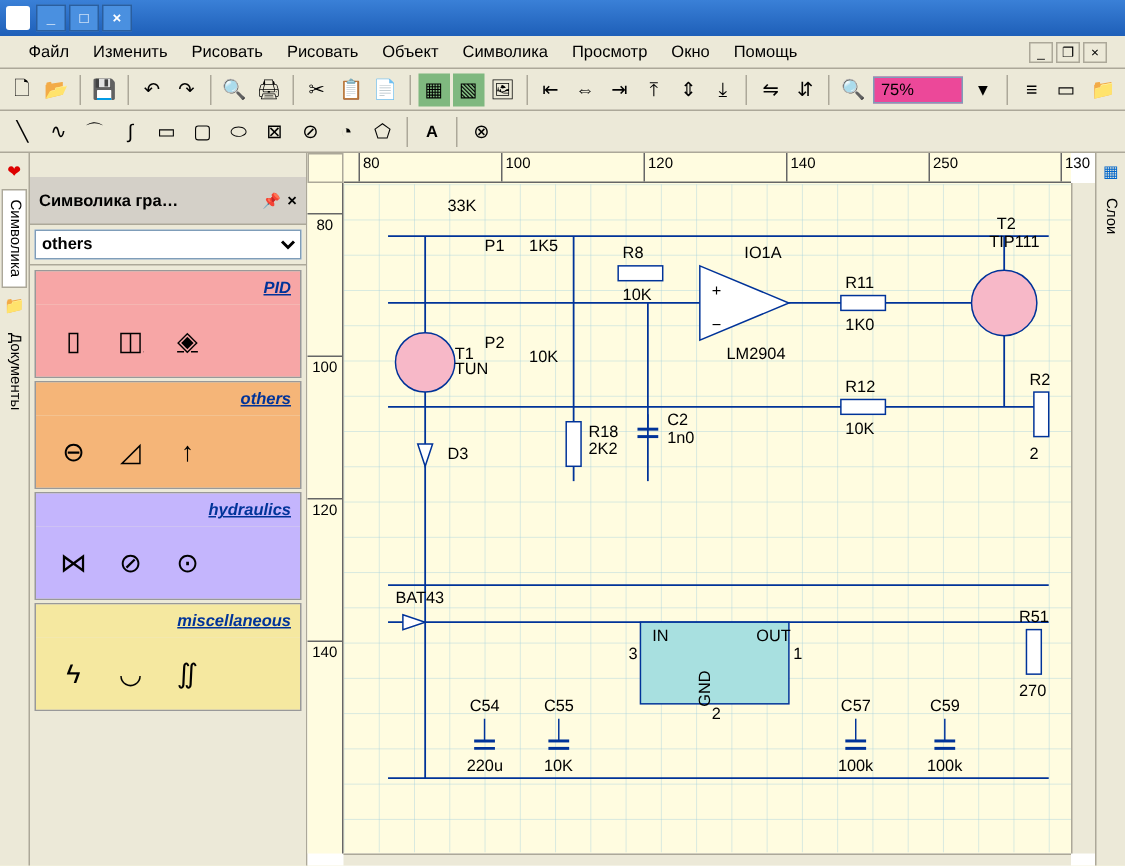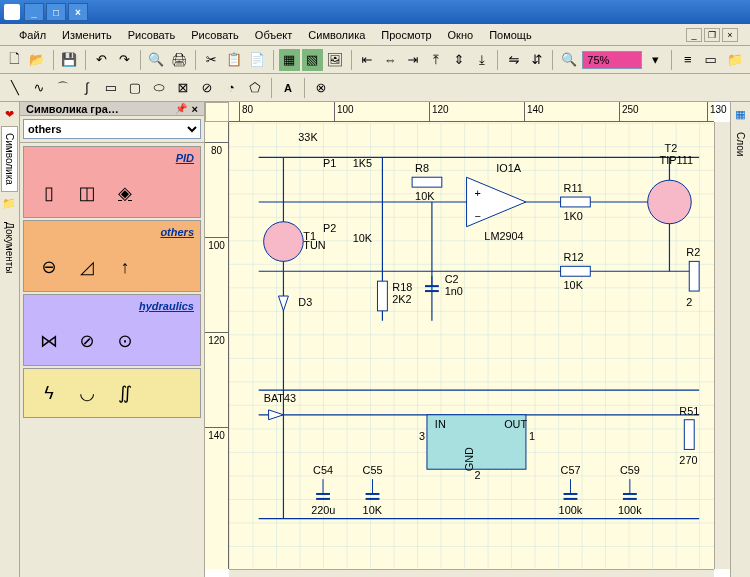--- a/index.html
+++ b/index.html
@@ -25,21 +25,21 @@
 
 .main { display: flex; height: 483px; }
 
 .vtab-left, .vtab-right { width: 20px; background: #ece9d8; border-right: 1px solid #aca899; display: flex; flex-direction: column; align-items: center; padding-top: 4px; gap: 4px; }
 .vtab-right { border-right: none; border-left: 1px solid #aca899; }
 .vtab { writing-mode: vertical-rl; padding: 6px 2px; font-size: 10px; cursor: default; }
 .vtab.active { background: #fff; border: 1px solid #aca899; }
 .vtab-icon { width: 16px; height: 16px; display: flex; align-items: center; justify-content: center; }
 
 .sidebar { width: 185px; background: #ece9d8; border-right: 1px solid #aca899; display: flex; flex-direction: column; }
-.sidebar-title { height: 14px; background: #d4d0c8; border-bottom: 1px solid #aca899; display: flex; align-items: center; padding: 0 6px; font-weight: bold; }
+.sidebar-title { height: 32px; background: #d4d0c8; border-bottom: 1px solid #aca899; display: flex; align-items: center; padding: 0 6px; font-weight: bold; margin-top: 16px; }
 .sidebar-title .pin { margin-left: auto; font-size: 10px; }
 .sidebar-title .close { margin-left: 4px; }
 .sidebar-combo { padding: 3px; border-bottom: 1px solid #aca899; }
 .sidebar-combo select { width: 100%; height: 20px; border: 1px solid #7f9db9; background: #fff; font-weight: bold; }
 .sidebar-body { flex: 1; overflow: hidden; padding: 3px; }
 
 .cat { border: 1px solid #999; margin-bottom: 2px; }
 .cat-head { height: 22px; padding: 0 6px; display: flex; align-items: center; justify-content: flex-end; font-weight: bold; font-style: italic; color: #003399; text-decoration: underline; }
 .cat-body { height: 48px; display: flex; align-items: center; gap: 8px; padding: 0 10px; }
 .cat-body .sym { width: 30px; height: 30px; display: flex; align-items: center; justify-content: center; font-size: 18px; }
@@ -189,20 +189,21 @@
       </div>
       <div class="cat hyd">
         <div class="cat-head">hydraulics</div>
         <div class="cat-body">
           <div class="sym">⋈</div>
           <div class="sym">⊘</div>
           <div class="sym">⊙</div>
         </div>
       </div>
       <div class="cat misc">
+        <div class="cat-head">miscellaneous</div>
         <div class="cat-body">
           <div class="sym">ϟ</div>
           <div class="sym">◡</div>
           <div class="sym">∬</div>
         </div>
       </div>
     </div>
   </div>
 
   <div class="canvas-area">

